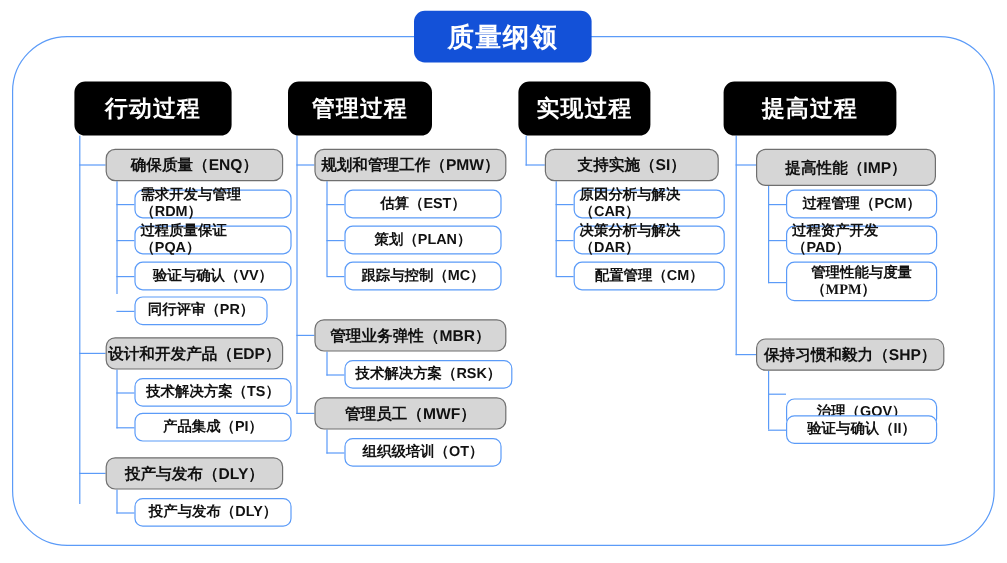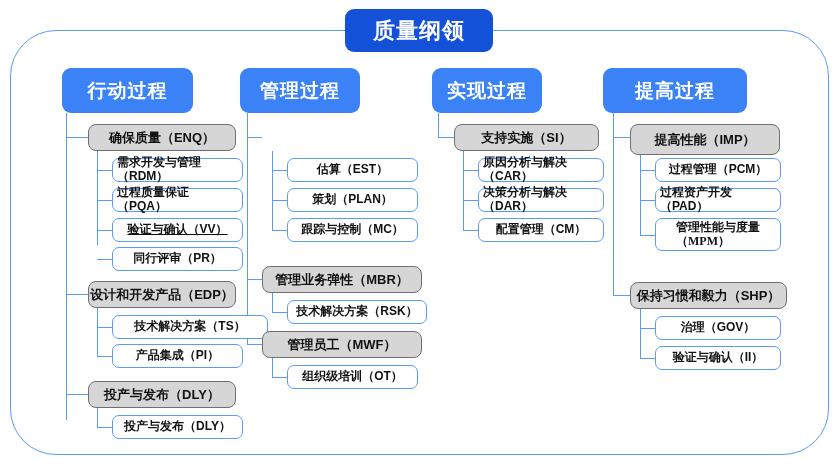--- a/index.html
+++ b/index.html
@@ -46,21 +46,21 @@
     font-size: 22px;
     font-weight: bold;
     letter-spacing: 1px;
     z-index: 5;
   }
 
   
   .col-header {
     position: absolute;
     height: 45px;
-    background: #3b82f6;
+    background: #000000;
     border-radius: 9px;
     display: flex;
     align-items: center;
     justify-content: center;
     color: #ffffff;
     font-size: 19px;
     font-weight: bold;
     letter-spacing: 1px;
     z-index: 4;
   }
@@ -135,39 +135,40 @@
   <div class="group-box" style="left:88px; top:381px; width:148px; height:27px;">投产与发布（DLY）</div>
 
   <div class="conn v" style="left:97px; top:151px; height:94px;"></div>
   <div class="conn h" style="left:97px; top:170px; width:15px;"></div>
   <div class="conn h" style="left:97px; top:200px; width:15px;"></div>
   <div class="conn h" style="left:97px; top:230px; width:15px;"></div>
   <div class="conn h" style="left:97px; top:259px; width:15px;"></div>
 
   <div class="leaf-box" style="left:112px; top:158px; width:131px; height:24px;">需求开发与管理（RDM）</div>
   <div class="leaf-box" style="left:112px; top:188px; width:131px; height:24px;">过程质量保证（PQA）</div>
-  <div class="leaf-box" style="left:112px; top:218px; width:131px; height:24px;text-decoration:underline;">验证与确认（VV）</div>
-  <div class="leaf-box" style="left:112px; top:247px; width:131px; height:24px;">同行评审（PR）</div>
+  <div class="leaf-box" style="left:112px; top:218px; width:131px; height:24px;">验证与确认（VV）</div>
+  <div class="leaf-box" style="left:112px; top:247px; width:111px; height:24px;">同行评审（PR）</div>
 
   <div class="conn v" style="left:97px; top:308px; height:49px;"></div>
   <div class="conn h" style="left:97px; top:327px; width:15px;"></div>
   <div class="conn h" style="left:97px; top:356px; width:15px;"></div>
 
-  <div class="leaf-box" style="left:112px; top:315px; width:156px; height:24px;">技术解决方案（TS）</div>
+  <div class="leaf-box" style="left:112px; top:315px; width:131px; height:24px;">技术解决方案（TS）</div>
   <div class="leaf-box" style="left:112px; top:344px; width:131px; height:24px;">产品集成（PI）</div>
 
   <div class="conn v" style="left:97px; top:408px; height:20px;"></div>
   <div class="conn h" style="left:97px; top:427px; width:15px;"></div>
   <div class="leaf-box" style="left:112px; top:415px; width:131px; height:24px;">投产与发布（DLY）</div>
 
   <div class="conn v" style="left:247px; top:113px; height:232px;"></div>
   <div class="conn h" style="left:247px; top:137px; width:15px;"></div>
   <div class="conn h" style="left:247px; top:279px; width:15px;"></div>
   <div class="conn h" style="left:247px; top:344px; width:15px;"></div>
 
+  <div class="group-box" style="left:262px; top:124px; width:160px; height:27px;">规划和管理工作（PMW）</div>
   <div class="group-box" style="left:262px; top:266px; width:160px; height:27px;">管理业务弹性（MBR）</div>
   <div class="group-box" style="left:262px; top:331px; width:160px; height:27px;">管理员工（MWF）</div>
 
   <div class="conn v" style="left:272px; top:151px; height:79px;"></div>
   <div class="conn h" style="left:272px; top:170px; width:15px;"></div>
   <div class="conn h" style="left:272px; top:200px; width:15px;"></div>
   <div class="conn h" style="left:272px; top:230px; width:15px;"></div>
 
   <div class="leaf-box" style="left:287px; top:158px; width:131px; height:24px;">估算（EST）</div>
   <div class="leaf-box" style="left:287px; top:188px; width:131px; height:24px;">策划（PLAN）</div>
@@ -209,16 +210,16 @@
 
   <div class="leaf-box" style="left:655px; top:158px; width:126px; height:24px;">过程管理（PCM）</div>
   <div class="leaf-box" style="left:655px; top:188px; width:126px; height:24px;">过程资产开发（PAD）</div>
   <div class="leaf-box two-line" style="left:655px; top:218px; width:126px; height:33px; white-space:pre-line;">管理性能与度量
 （MPM）</div>
 
   <div class="conn v" style="left:640px; top:309px; height:49px;"></div>
   <div class="conn h" style="left:640px; top:328px; width:15px;"></div>
   <div class="conn h" style="left:640px; top:358px; width:15px;"></div>
 
-  <div class="leaf-box" style="left:655px; top:316px; width:126px; height:24px;">治理（GOV）</div>
+  <div class="leaf-box" style="left:655px; top:332px; width:126px; height:24px;">治理（GOV）</div>
   <div class="leaf-box" style="left:655px; top:346px; width:126px; height:24px;">验证与确认（II）</div>
 
 </div>
 
 </body></html>

